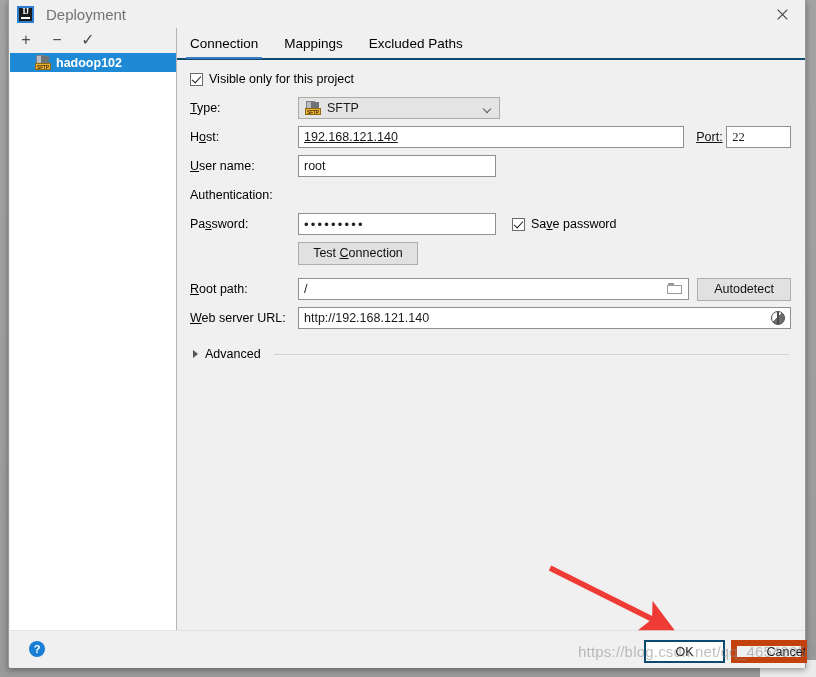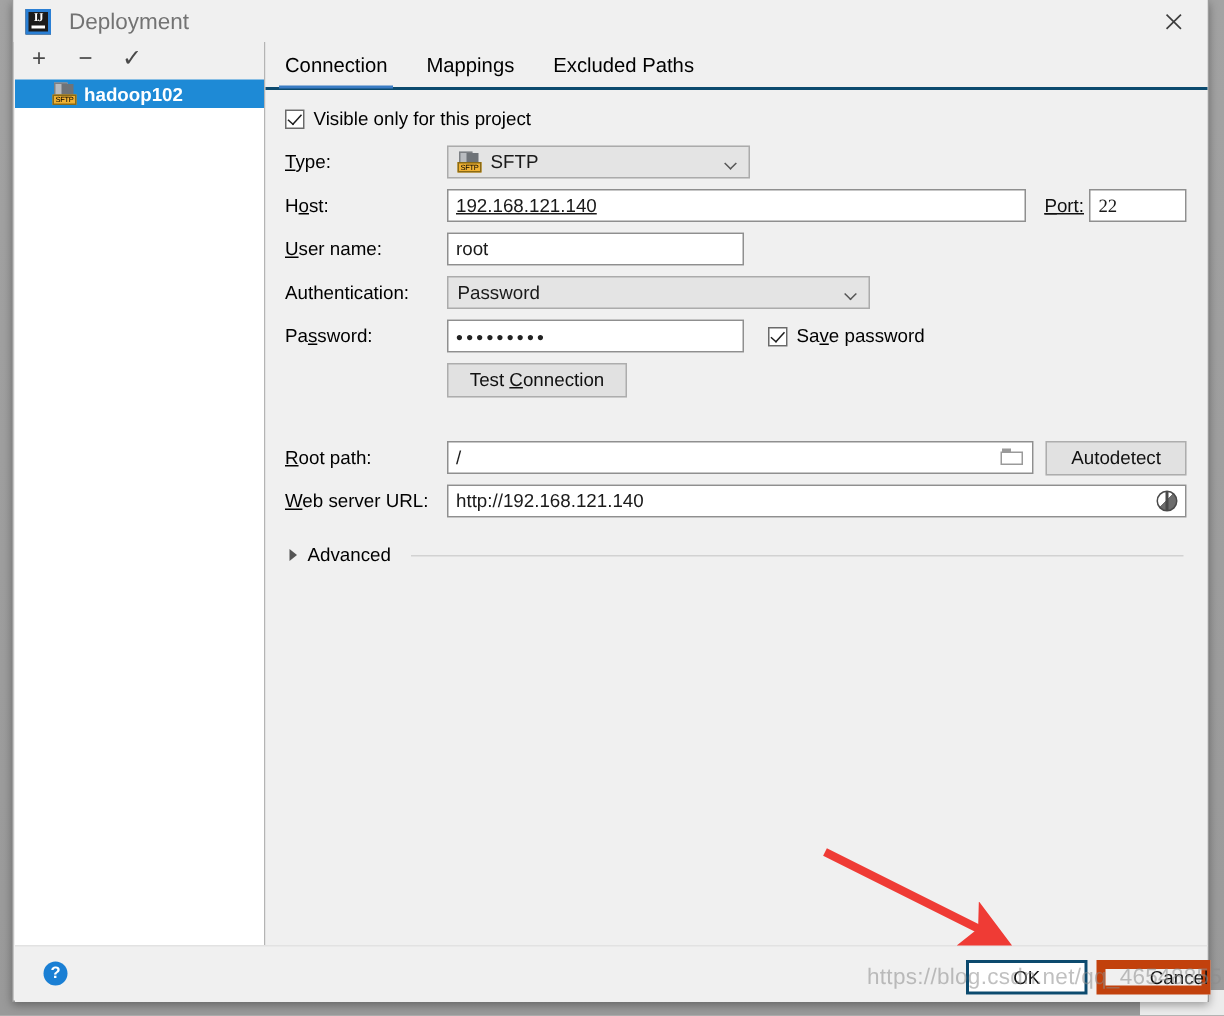--- a/index.html
+++ b/index.html
@@ -514,36 +514,32 @@
 
           <div class="row">
             <span class="lbl"><u class="mn">U</u>ser name:</span>
             <div class="textfield" style="width:198px;">
               <span>root</span>
             </div>
           </div>
 
           <div class="row">
             <span class="lbl">Authentication:</span>
-            <div class="combo" style="width:282px;">
-              <span>Password</span>
-              <span class="caret"></span>
-            </div>
           </div>
 
           <div class="row">
             <span class="lbl">Pa<u class="mn">s</u>sword:</span>
             <div class="textfield" style="width:198px;">
               <span class="pwd-dots">•••••••••</span>
             </div>
             <span class="checkbox checked" style="margin-left:16px;"></span>
             <span class="chk-label" style="margin-left:6px;">Sa<u class="mn">v</u>e password</span>
           </div>
 
-          <div class="row" style="margin-bottom:30px;text-align:right;">
+          <div class="row" style="margin-bottom:14px;text-align:right;">
             <span class="lbl"></span>
             <div class="btn" style="width:120px;padding:0;">
               <span>Test <u class="mn">C</u>onnection</span>
             </div>
           </div>
 
           <div class="row">
             <span class="lbl"><u class="mn">R</u>oot path:</span>
             <div class="textfield" style="width:400px;justify-content:space-between;">
               <span>/</span>

